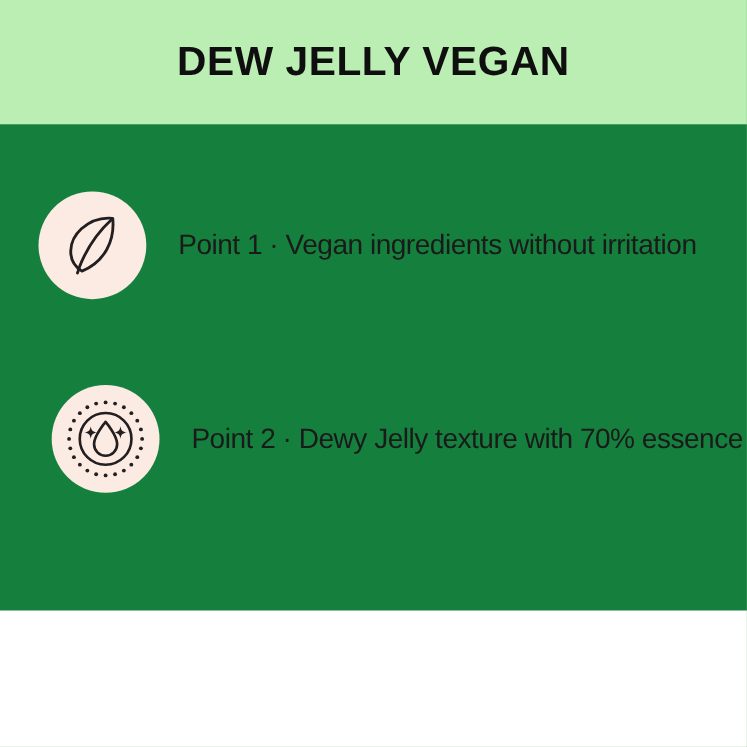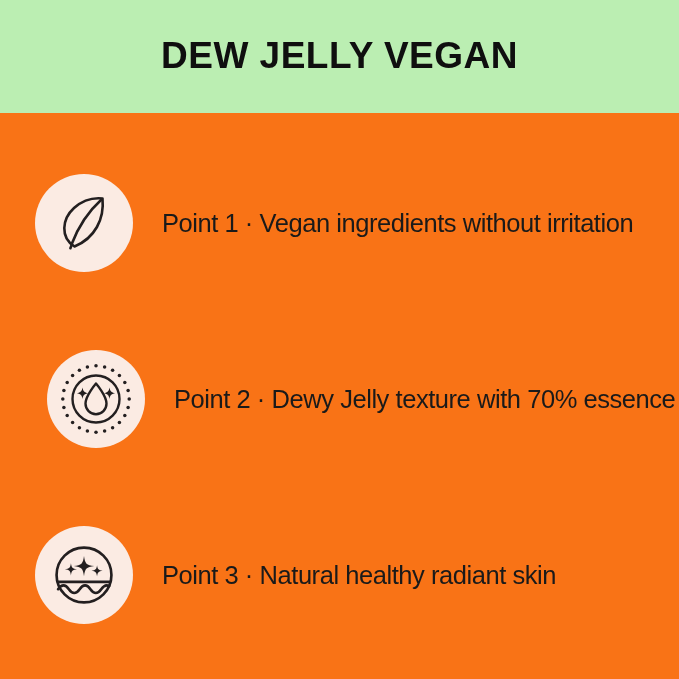--- a/index.html
+++ b/index.html
@@ -9,22 +9,22 @@
   body {
     width: 679px;
     height: 679px;
     background: #ffffff;
     font-family: "Liberation Sans", sans-serif;
     overflow: hidden;
   }
   .page {
     position: relative;
     width: 679px;
-    height: 679px;
-    background: #f97316;
+    height: 555px;
+    background: #15803d;
     box-sizing: border-box;
   }
 
   
   .header-band {
     position: absolute;
     top: 0;
     left: 0;
     width: 679px;
     height: 113px;
@@ -154,32 +154,15 @@
             <circle cx="8.2" cy="20.4" r="1.75"></circle>
             <circle cx="13.6" cy="13.6" r="1.75"></circle>
             <circle cx="20.4" cy="8.2" r="1.75"></circle>
             <circle cx="28.4" cy="4.9" r="1.75"></circle>
           </g>
         </svg>
       </div>
       <div class="point-text">Point 2 · Dewy Jelly texture with 70% essence</div>
     </div>
 
-    <div class="point-row row-2">
-      <div class="icon-badge">
-        <svg width="70" height="70" viewBox="0 0 74 74">
-          <g fill="none" stroke="#231f20" stroke-width="2.8" stroke-linecap="round" stroke-linejoin="round">
-            <circle cx="37" cy="37" r="29"></circle>
-            <path d="M9.4 44.2 L 64.6 44.2"></path>
-            <path d="M9.6 52.0 C 13.4 46.6 17.2 46.6 21.0 52.0 C 24.8 57.4 28.6 57.4 32.4 52.0 C 36.2 46.6 40.0 46.6 43.8 52.0 C 47.6 57.4 51.4 57.4 55.2 52.0 C 58.0 48.0 60.8 46.9 63.6 48.7"></path>
-          </g>
-          <g fill="#231f20">
-            <path d="M37 16.8 C 38.1 25.0 39.6 26.5 47.8 27.6 C 39.6 28.7 38.1 30.2 37 38.4 C 35.9 30.2 34.4 28.7 26.2 27.6 C 34.4 26.5 35.9 25.0 37 16.8 Z"></path>
-            <path d="M23.2 24.6 C 23.9 29.4 24.8 30.3 29.6 31.0 C 24.8 31.7 23.9 32.6 23.2 37.4 C 22.5 32.6 21.6 31.7 16.8 31.0 C 21.6 30.3 22.5 29.4 23.2 24.6 Z"></path>
-            <path d="M50.8 26.6 C 51.5 31.0 52.3 31.8 56.7 32.5 C 52.3 33.2 51.5 34.0 50.8 38.4 C 50.1 34.0 49.3 33.2 44.9 32.5 C 49.3 31.8 50.1 31.0 50.8 26.6 Z"></path>
-          </g>
-        </svg>
-      </div>
-      <div class="point-text">Point 3 · Natural healthy radiant skin</div>
-    </div>
 
   </div>
 </div>
 
 </body></html>

